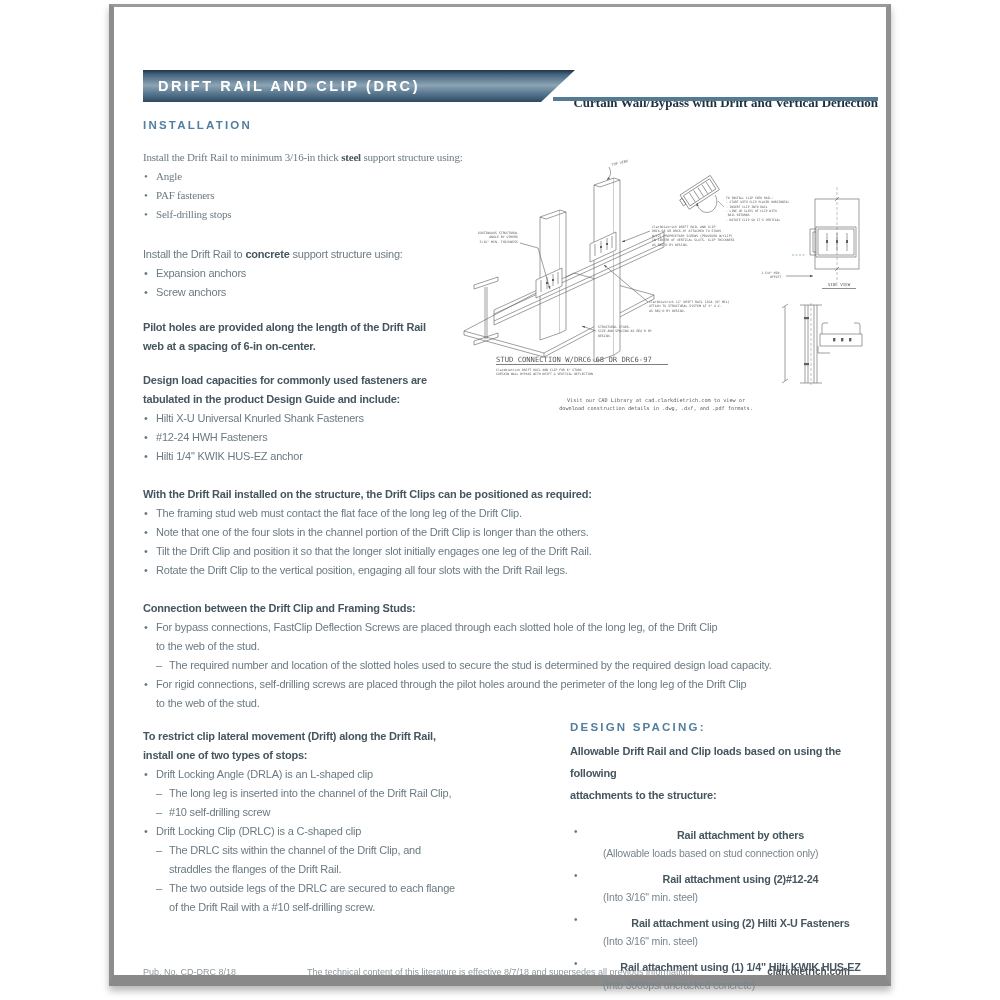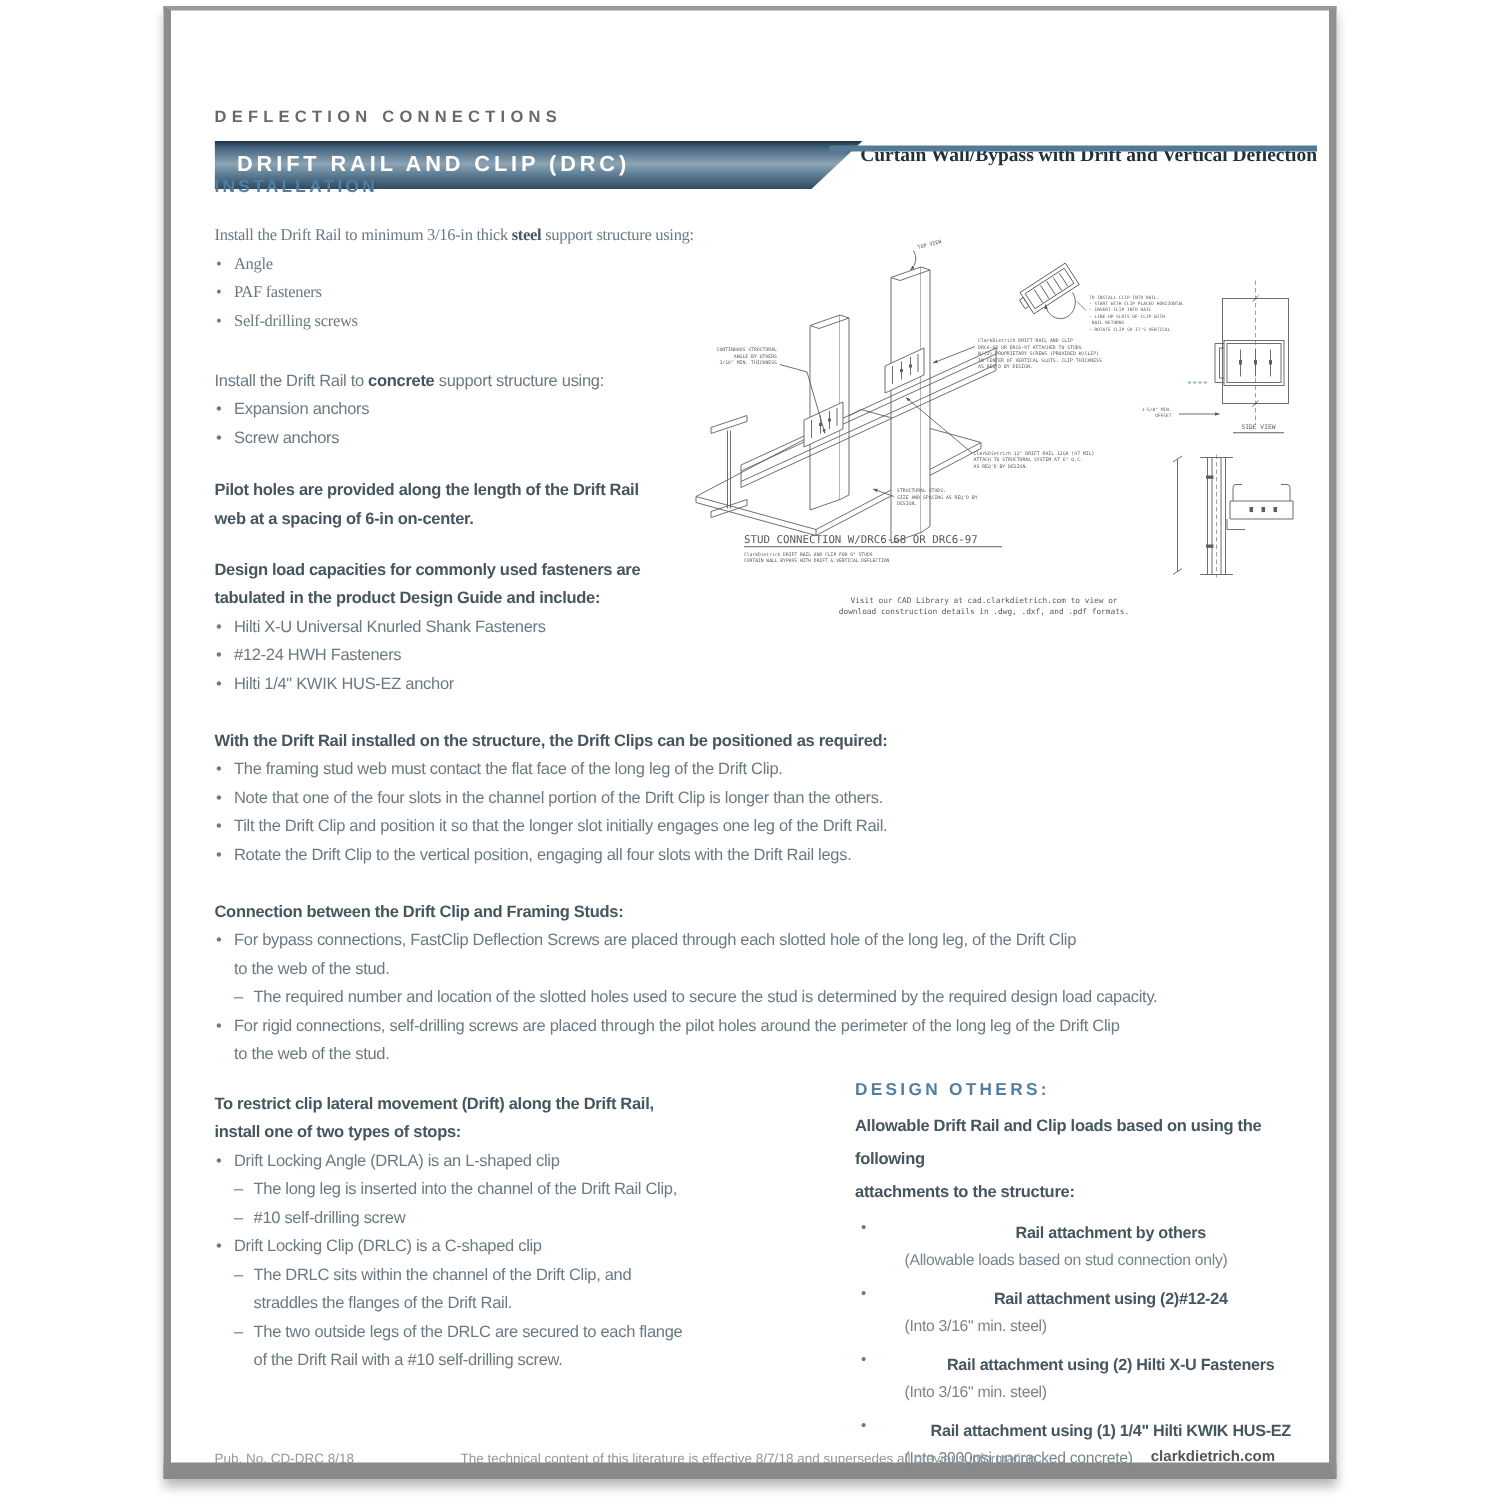--- a/index.html
+++ b/index.html
@@ -5,37 +5,37 @@
   html,body{margin:0;padding:0;background:#ffffff;}
   body{width:1000px;height:1000px;position:relative;font-family:"Liberation Sans",sans-serif;}
   .page{position:absolute;left:109px;top:4px;width:782px;height:982px;background:#fff;
         border-left:5px solid #8d8d8d;border-right:5px solid #909090;border-top:3px solid #9a9a9a;
         border-bottom:11px solid #898989;box-sizing:border-box;box-shadow:0 5px 7px rgba(0,0,0,.28);}
   .inner{position:relative;width:100%;height:100%;}
   .eyebrow{position:absolute;left:29px;top:25px;font-size:11px;font-weight:bold;letter-spacing:3.5px;color:#63696d;margin-top:40px;}
   .banner{position:absolute;left:29px;top:63px;width:432px;height:32px;
           background:linear-gradient(180deg,#1e3345 0%,#44637e 14%,#8da4b4 48%,#5d7d95 70%,#2e4a62 100%);
           clip-path:polygon(0 0,100% 0,calc(100% - 34px) 100%,0 100%);
-          color:#fff;font-size:14.5px;font-weight:bold;letter-spacing:2.6px;line-height:32px;padding-left:15px;box-sizing:border-box;margin-top:24px;}
+          color:#fff;font-size:14.5px;font-weight:bold;letter-spacing:2.6px;line-height:32px;padding-left:15px;box-sizing:border-box;}
   .tagline{position:absolute;left:420px;top:88px;width:344px;text-align:right;
            font-family:"Liberation Serif",serif;font-weight:bold;font-size:13px;color:#1f2f3c;}
   .tag-underline{position:absolute;left:439px;top:90px;width:325px;height:4px;background:#557b94;}
   .sec-head{font-size:11.5px;font-weight:bold;letter-spacing:2.2px;color:#527ea0;}
   .h-install{position:absolute;left:29px;top:112px;}
   .body-txt{font-size:11px;letter-spacing:-0.2px;line-height:19px;color:#6b7a82;}
   .lead{font-weight:bold;color:#46565f;}
   .nowrap{white-space:nowrap;}
   .blk{position:absolute;}
   .b-row{position:relative;padding-left:13px;}
   .b-row .mark{position:absolute;left:1px;top:0;}
   .d-row{position:relative;margin-left:13px;padding-left:13px;}
   .d-row .mark{position:absolute;left:0;top:0;}
   .guides{position:absolute;left:456px;top:714px;width:308px;}
   .guides .g-head{margin-bottom:7px;}
-  .g-intro{font-size:11px;font-weight:bold;color:#46565f;line-height:22px;letter-spacing:-0.2px;margin-bottom:7px;}
+  .g-intro{font-size:11px;font-weight:bold;color:#46565f;line-height:22px;letter-spacing:-0.2px;margin-bottom:20px;}
   .g-item{position:relative;padding-left:33px;margin-bottom:8px;}
   .g-item .mark{position:absolute;left:4px;top:0;font-size:10px;color:#6b7a82;}
   .g-title{font-size:10.8px;font-weight:bold;color:#46565f;line-height:18px;letter-spacing:-0.2px;text-align:center;}
   .g-note{font-size:10.5px;color:#78858d;line-height:18px;letter-spacing:-0.2px;}
   .figure{position:absolute;left:338px;top:148px;width:424px;height:272px;}
   .footer{position:absolute;left:0;top:960px;width:100%;font-size:9px;color:#8f979c;}
   .f-pub{position:absolute;left:29px;top:0;}
   .f-note{position:absolute;left:0;top:0;width:100%;text-align:center;}
   .f-site{position:absolute;right:36px;top:-1px;font-size:10px;font-weight:bold;color:#4e565c;}
   svg text{font-family:"DejaVu Sans Mono",monospace;fill:#5a5a5a;}
@@ -51,21 +51,21 @@
   <div class="banner">DRIFT RAIL AND CLIP (DRC)</div>
   <div class="tagline">Curtain Wall/Bypass with Drift and Vertical Deflection</div>
   <div class="tag-underline"></div>
 
   <div class="sec-head h-install">INSTALLATION</div>
 
   <div class="blk body-txt" style="left:29px;top:141px;width:330px;font-family:Liberation Serif, serif;">
     <div class="nowrap"><span>Install the Drift Rail to minimum 3/16-in thick </span><span class="lead">steel</span><span> support structure using:</span></div>
     <div class="b-row"><span class="mark">•</span><span>Angle</span></div>
     <div class="b-row"><span class="mark">•</span><span>PAF fasteners</span></div>
-    <div class="b-row"><span class="mark">•</span><span>Self-drilling screws</span></div>
+    <div class="b-row"><span class="mark">•</span><span>Self-drilling stops</span></div>
   </div>
 
   <div class="blk body-txt" style="left:29px;top:238px;width:330px;">
     <div class="nowrap"><span>Install the Drift Rail to </span><span class="lead">concrete</span><span> support structure using:</span></div>
     <div class="b-row"><span class="mark">•</span><span>Expansion anchors</span></div>
     <div class="b-row"><span class="mark">•</span><span>Screw anchors</span></div>
   </div>
 
   <div class="blk body-txt lead" style="left:29px;top:311px;width:330px;">
     <div>Pilot holes are provided along the length of the Drift Rail</div>
@@ -119,21 +119,21 @@
       <div>straddles the flanges of the Drift Rail.</div>
     </div>
     <div class="d-row">
           <span class="mark">–</span>
       <div>The two outside legs of the DRLC are secured to each flange</div>
       <div>of the Drift Rail with a #10 self-drilling screw.</div>
     </div>
   </div>
 
   <div class="guides">
-    <div class="sec-head g-head">DESIGN OTHERS:</div>
+    <div class="sec-head g-head">DESIGN SPACING:</div>
     <div class="g-intro">
       <div>Allowable Drift Rail and Clip loads based on using the following</div>
       <div>attachments to the structure:</div>
     </div>
     <div class="g-item">
       <span class="mark">•</span>
       <div class="g-title">Rail attachment by others</div>
       <div class="g-note">(Allowable loads based on stud connection only)</div>
     </div>
     <div class="g-item">

